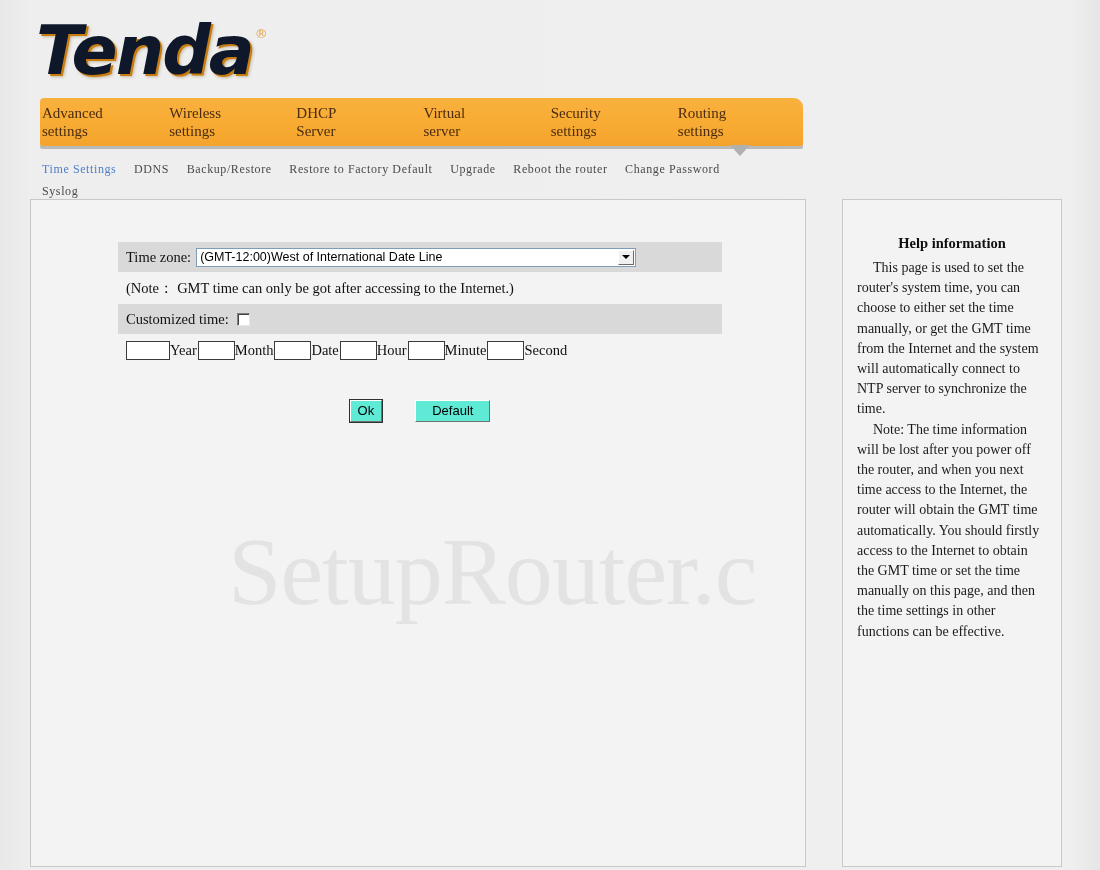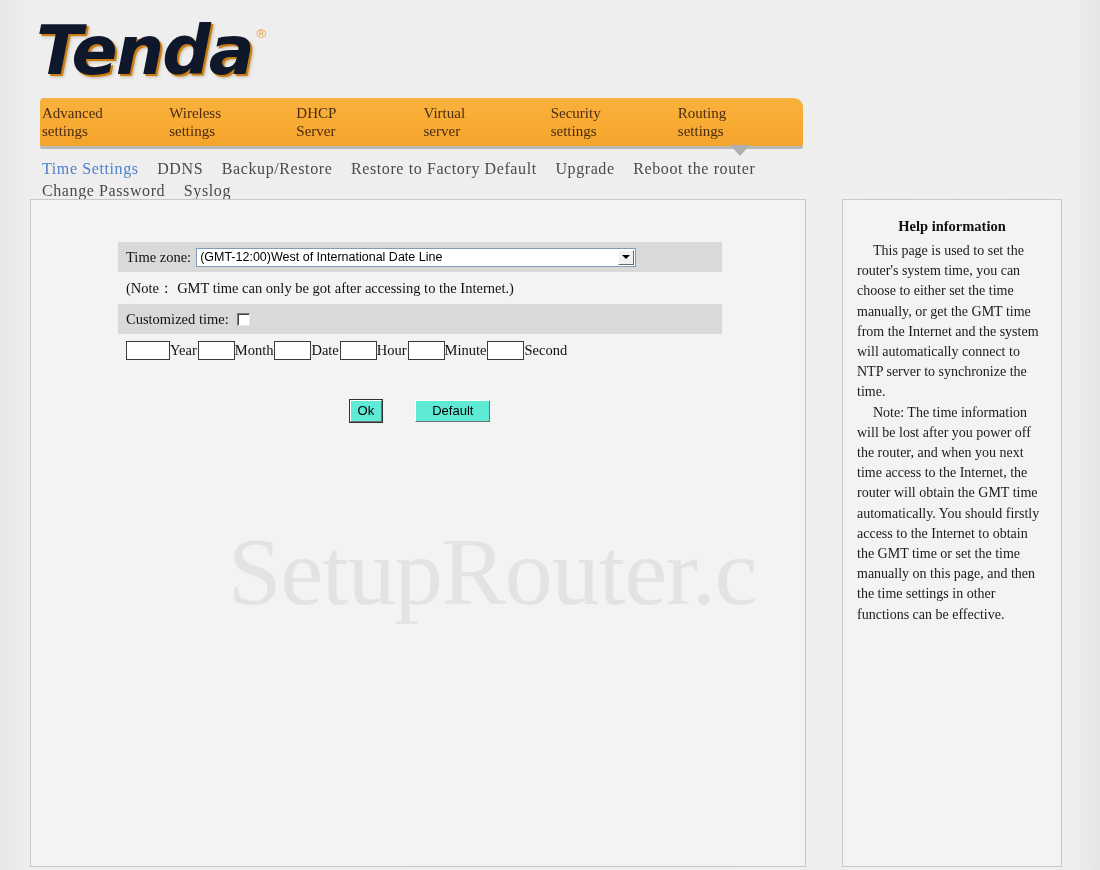--- a/index.html
+++ b/index.html
@@ -87,21 +87,21 @@
     border-right: 10px solid transparent;
     border-top: 11px solid #b0b0b0;
   }
 
   
   #subnav {
     position: absolute;
     left: 42px; top: 158px;
     width: 745px;
     font-family: "Liberation Serif", serif;
-    font-size: 16px;
+    font-size: 12px;
     line-height: 22px;
     letter-spacing: 0.6px;
     color: #4a4a4a;
   }
   #subnav .sub-item {
     margin-right: 14px;
     cursor: pointer;
     white-space: nowrap;
   }
   #subnav .sub-item.active { color: #4f7ec9; }
@@ -126,21 +126,21 @@
     border: 1px solid #c8c8c8;
     box-sizing: border-box;
     overflow: hidden;
     padding: 0 14px;
   }
   #help-title {
     text-align: center;
     font-weight: bold;
     font-size: 14.5px;
     color: #101010;
-    margin-top: 18px;
+    margin-top: 35px;
     margin-bottom: 6px;
     font-family: "Liberation Serif", serif;
   }
   .help-para {
     font-family: "Liberation Serif", serif;
     font-size: 14px;
     line-height: 20.2px;
     color: #1a1a1a;
     text-indent: 16px;
     margin: 0;

